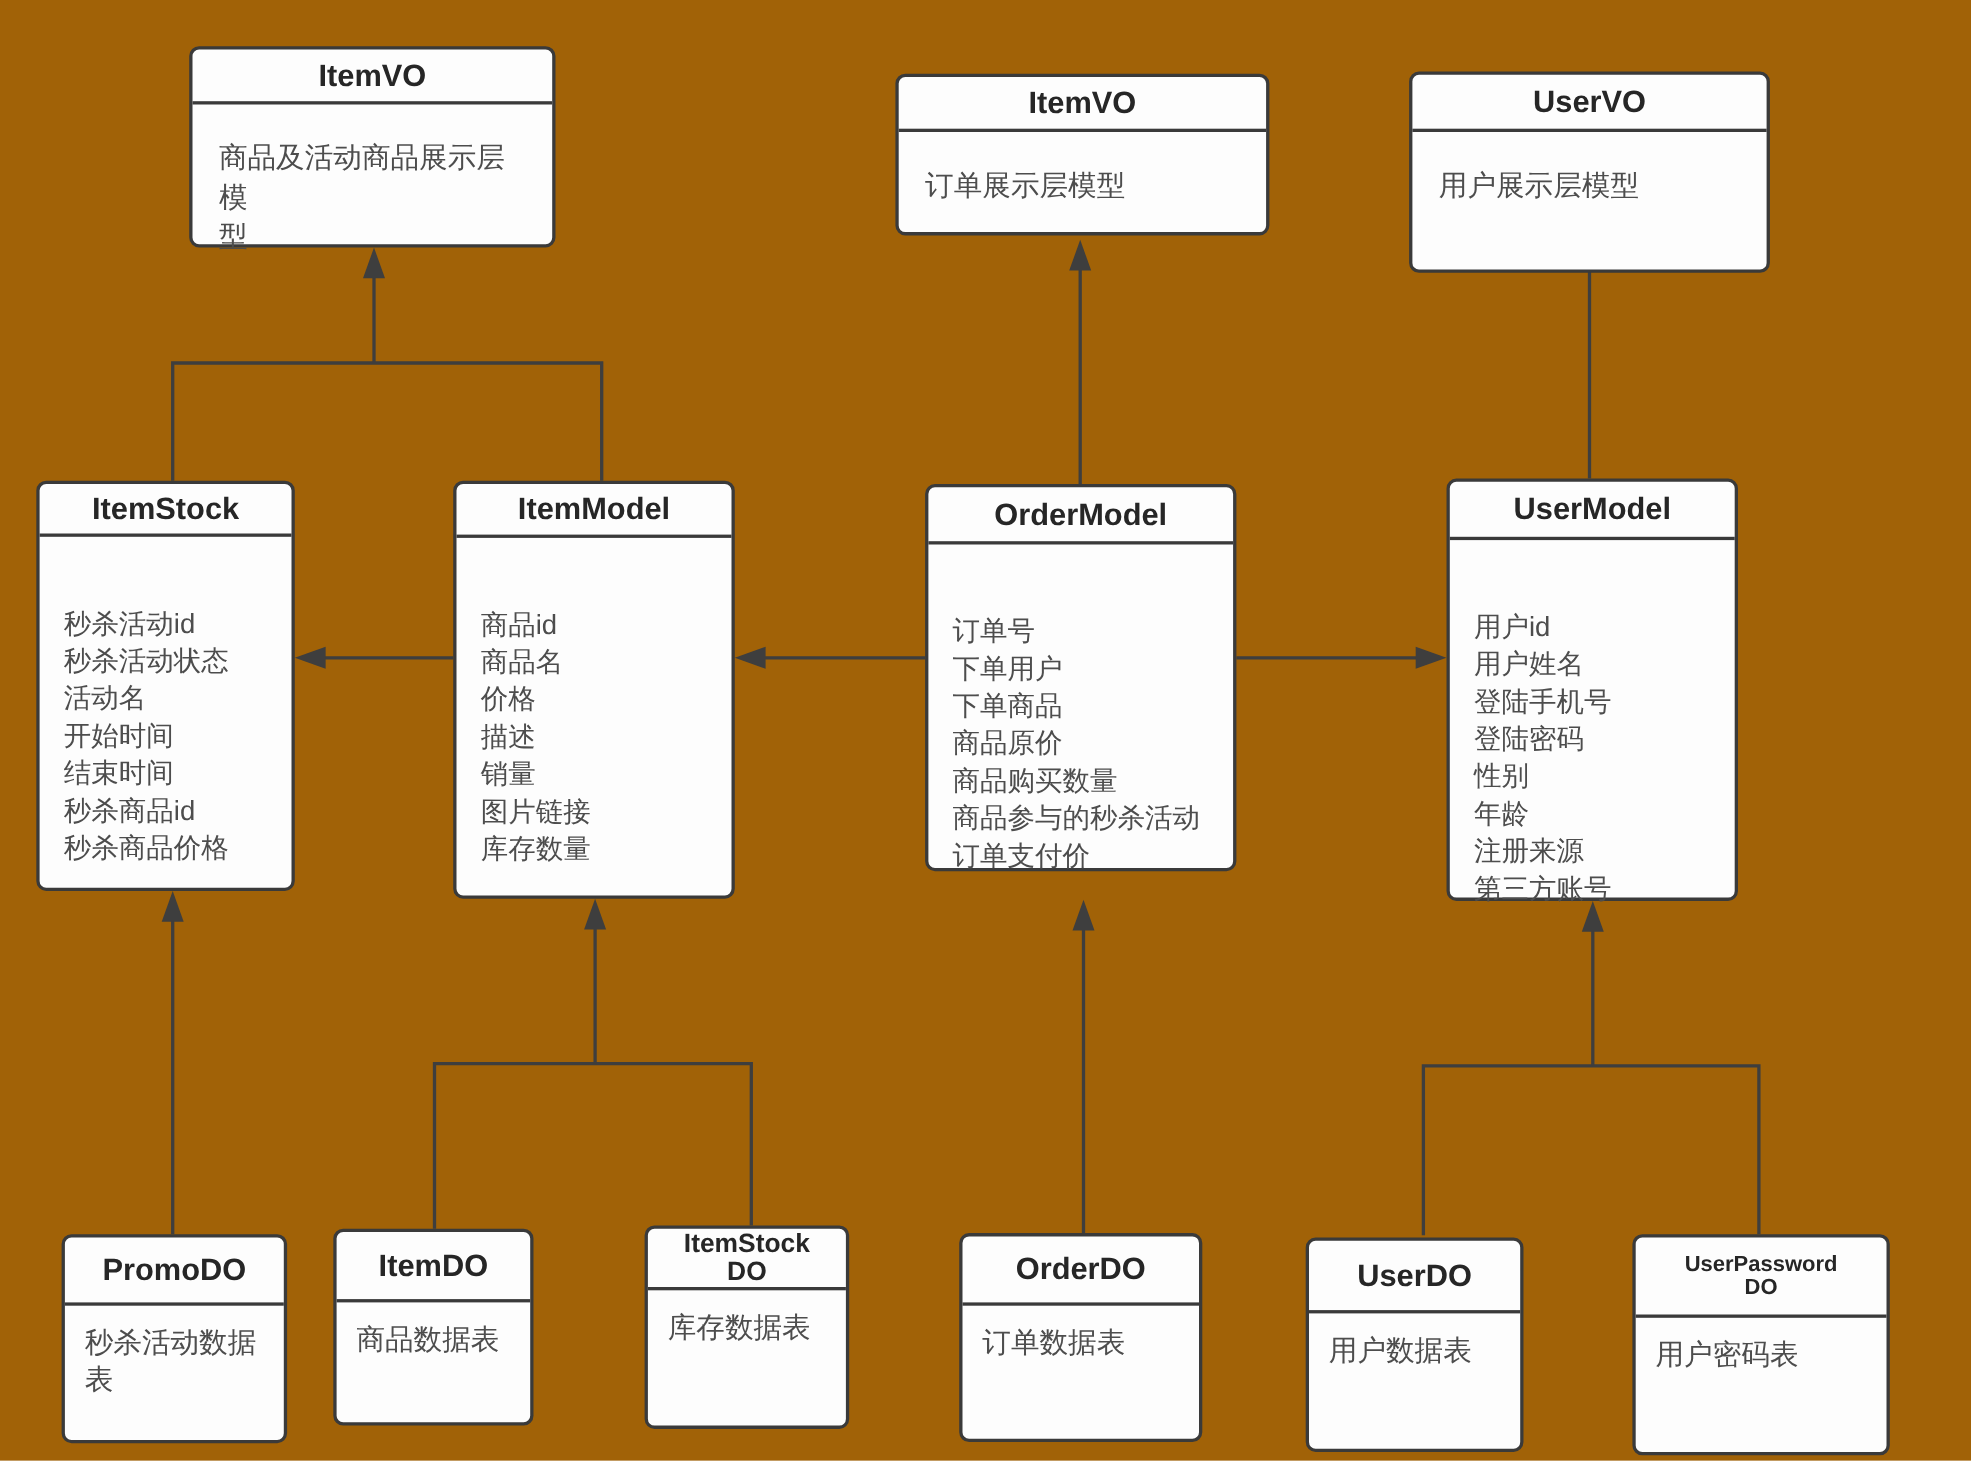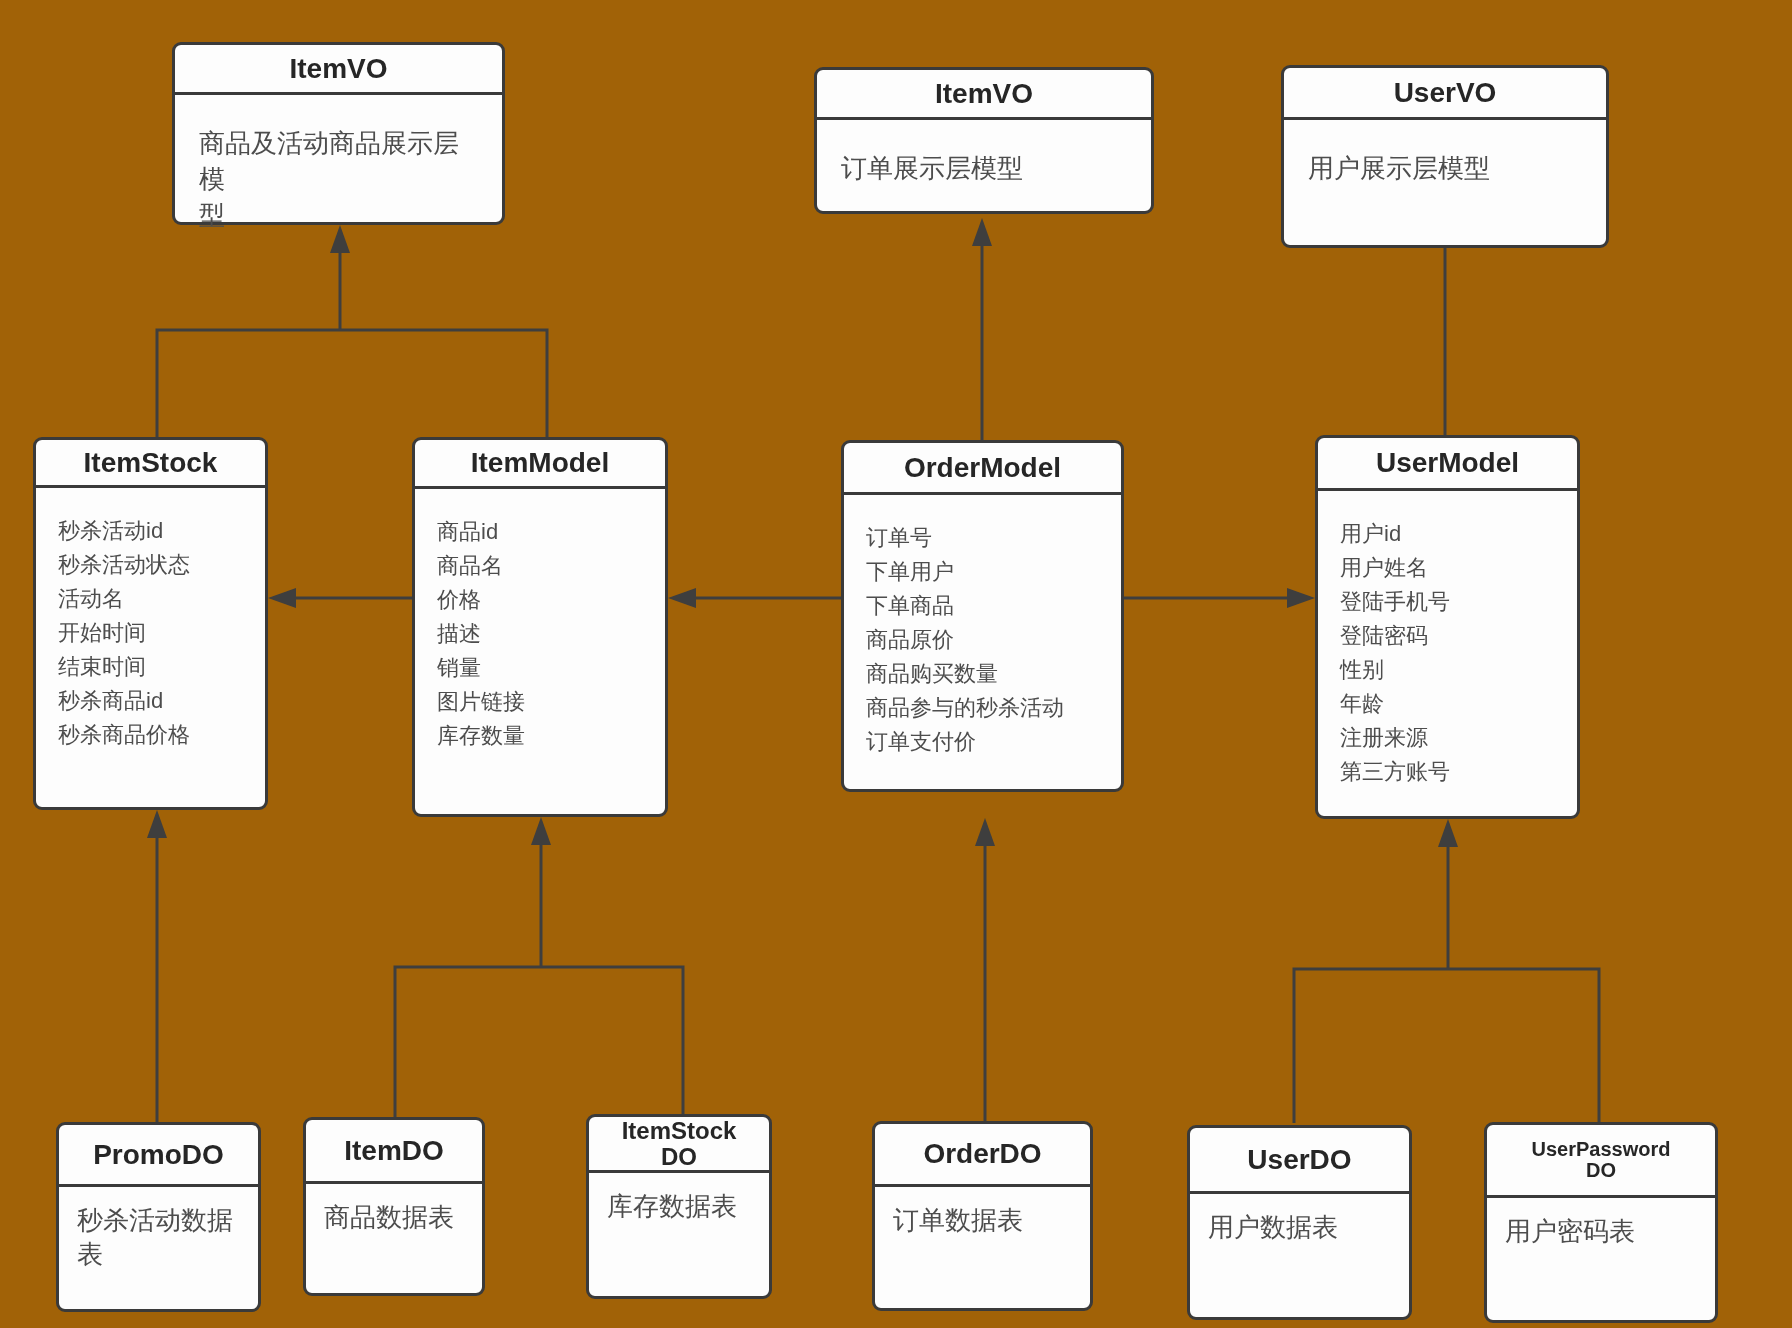--- a/index.html
+++ b/index.html
@@ -15,21 +15,21 @@
   .hd{
     display:flex;align-items:center;justify-content:center;
     border-bottom:3px solid #3a3a3a;
     font-weight:bold;font-size:28px;color:#262626;
     white-space:pre-line;text-align:center;line-height:1.05;
     box-sizing:border-box;
   }
   .bd{
     white-space:pre-line;color:#4d4d4d;font-size:26px;text-align:left;
   }
-  .model .bd{padding:26px 22px 0;line-height:34px;font-size:22px;}
+  .model .bd{padding:26px 22px 0;line-height:34px;font-size:25px;margin-top:36px;}
   .vo .bd{padding:30px 24px 0;line-height:36px;}
   .do .bd{padding:16px 18px 0;line-height:34px;}
 </style>
 </head>
 <body>
 
 <div class="canvas">
 
   <svg class="wires" viewBox="0 0 1792 1328" fill="none" stroke="#3e3e3e" stroke-width="3">
     <g>
@@ -153,21 +153,21 @@
     <div class="hd" style="height:56px;font-size:24px">ItemStock
 DO</div>
     <div class="bd">库存数据表</div>
   </div>
 
   <div class="box do" style="left:872px;top:1121px;width:221px;height:190px">
     <div class="hd" style="height:63px">OrderDO</div>
     <div class="bd">订单数据表</div>
   </div>
 
-  <div class="box do" style="left:1187px;top:1125px;width:225px;height:195px">
+  <div class="box do" style="left:1187px;top:1125px;width:198px;height:195px">
     <div class="hd" style="height:66px">UserDO</div>
     <div class="bd">用户数据表</div>
   </div>
 
   <div class="box do" style="left:1484px;top:1122px;width:234px;height:201px">
     <div class="hd" style="height:73px;font-size:20px">UserPassword
 DO</div>
     <div class="bd">用户密码表</div>
   </div>
 

